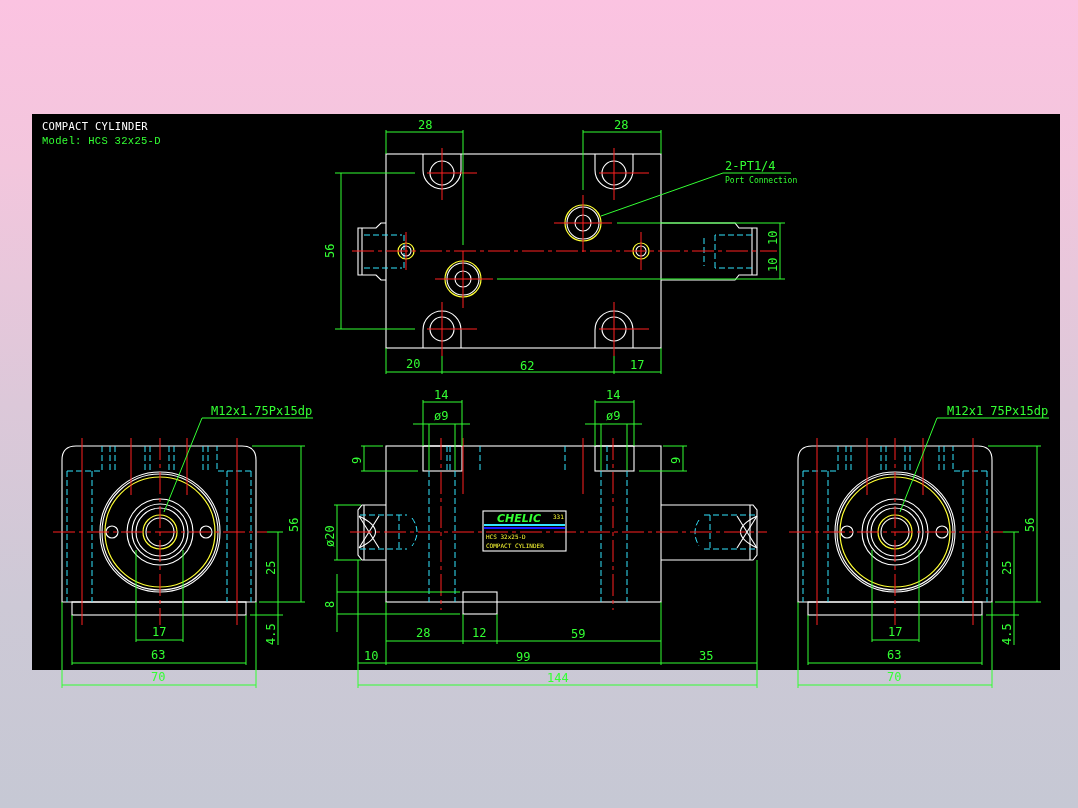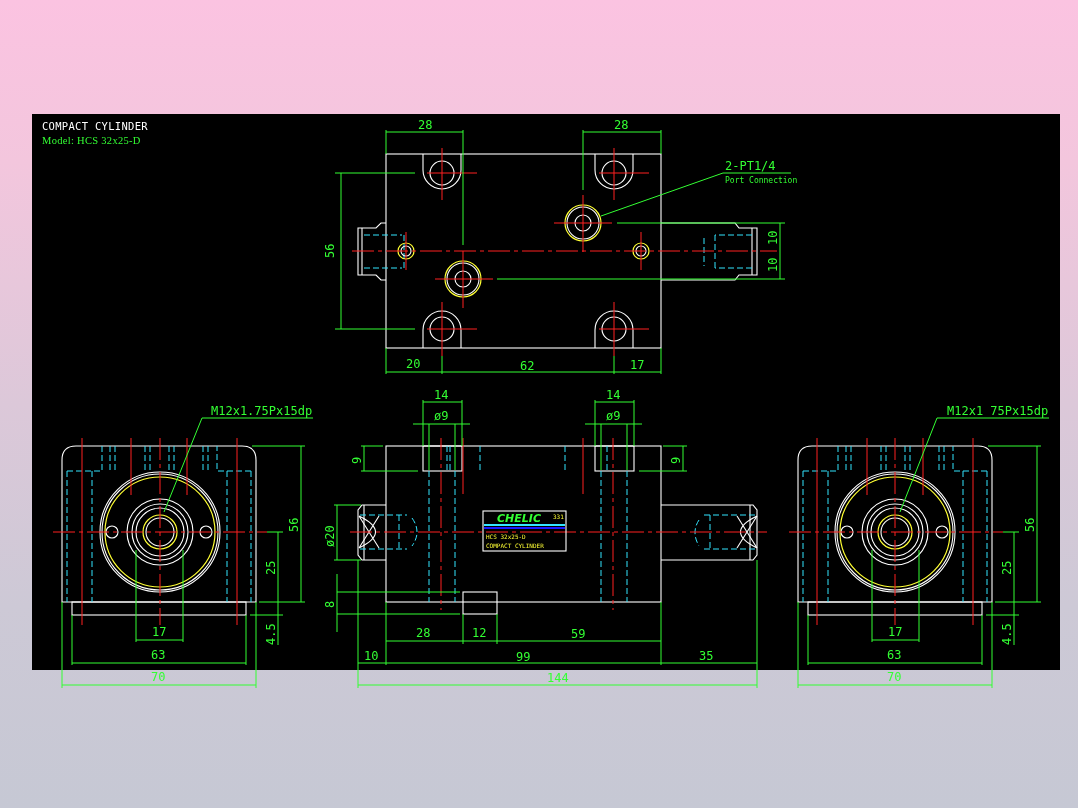--- a/index.html
+++ b/index.html
@@ -8,21 +8,21 @@
     background: linear-gradient(180deg, #fbc3e1 0%, #f3c6dd 20%, #dcc8d9 50%, #cdc9d6 75%, #c6c8d4 100%);
     font-family: "DejaVu Sans Mono", monospace;
   }
   #canvas {
     position:absolute; left:12px; top:114px; width:1028px; height:556px;
     background:#000;
     margin-left:20px;
   }
   #canvas svg { position:absolute; left:0; top:0; }
   .title-white { position:absolute; left:10px; top:6px; color:#fff; font-size:10.5px; letter-spacing:0.3px; font-family:"DejaVu Sans Mono", monospace; }
-  .title-green { position:absolute; left:10px; top:21px; color:#33ff33; font-size:10.5px; letter-spacing:0.3px; font-family:Liberation Serif, serif; }
+  .title-green { position:absolute; left:10px; top:21px; color:#33ff33; font-size:10.5px; letter-spacing:0.3px; font-family:Liberation Mono, monospace; }
 </style>
 </head>
 <body>
 
 <div id="canvas">
   <div class="title-white">COMPACT CYLINDER</div>
   <div class="title-green">Model:  HCS  32x25-D</div>
 
   <svg width="1028" height="579" viewBox="25 114 1028 579" xmlns="http://www.w3.org/2000/svg">
     <defs>

